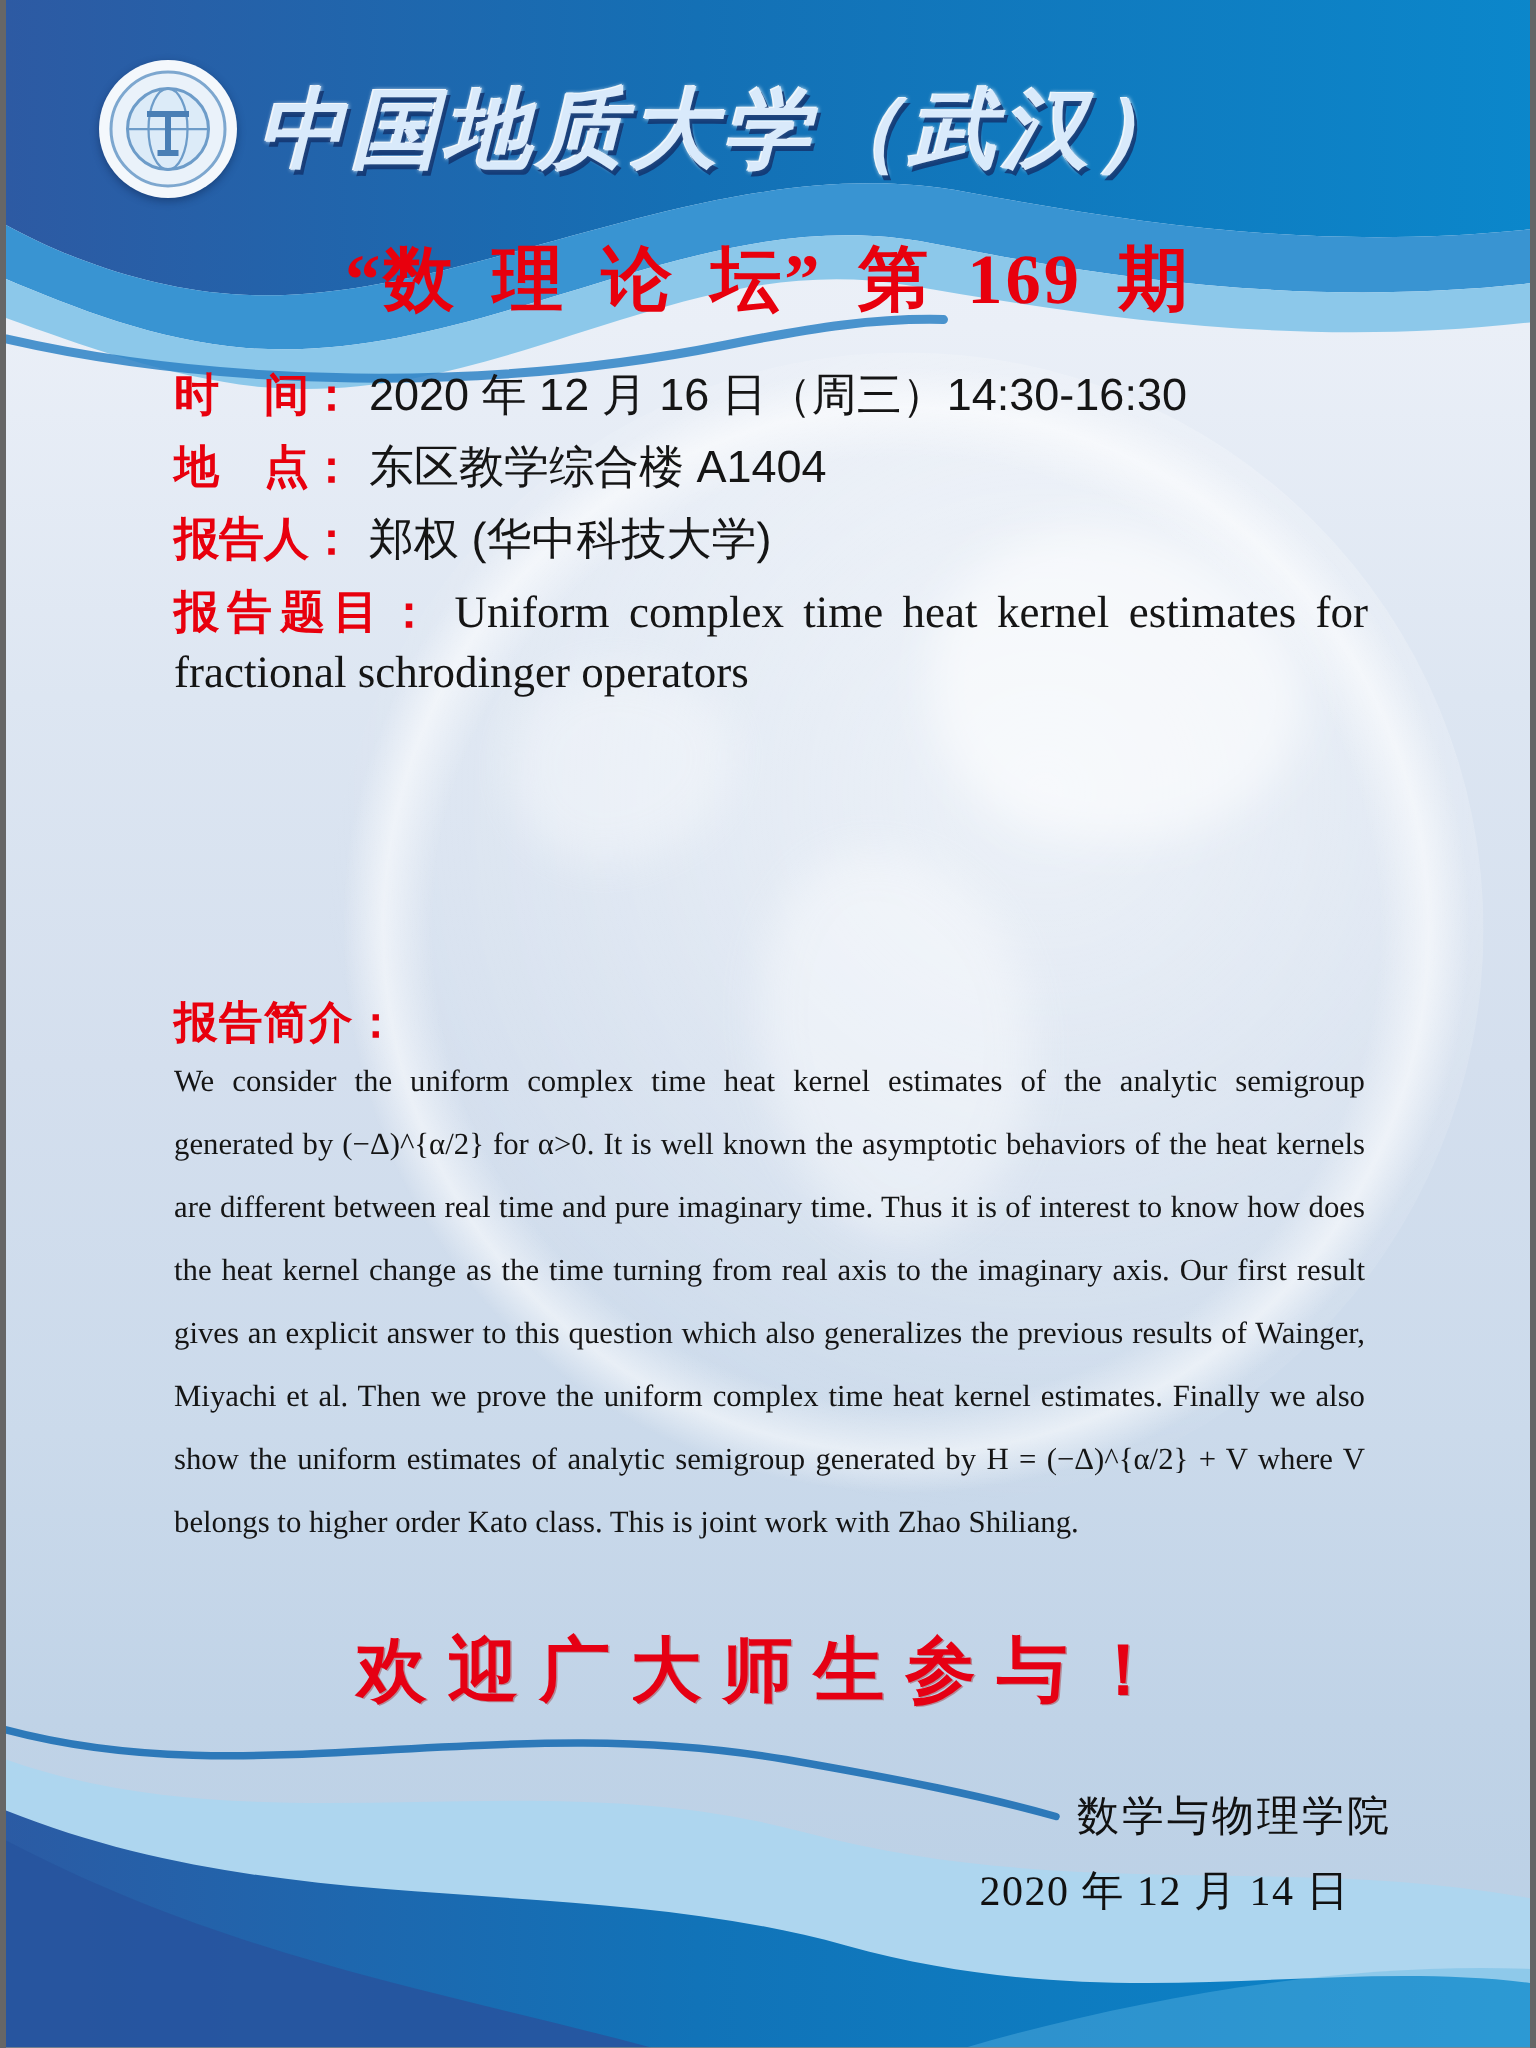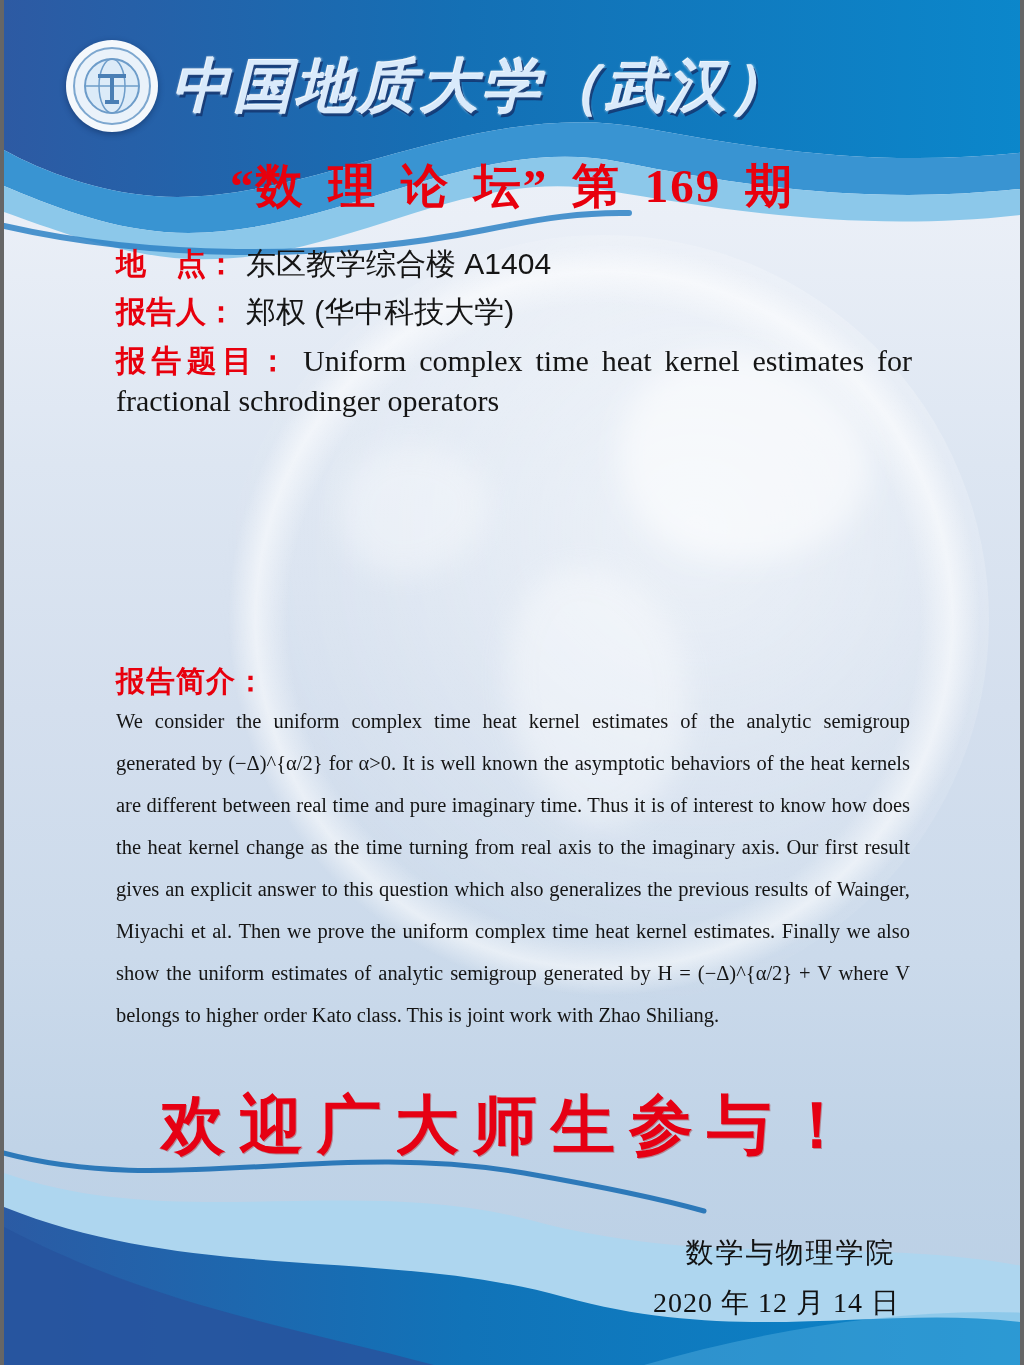--- a/index.html
+++ b/index.html
@@ -60,25 +60,25 @@
   .talk-heading{top:662px;}
   .talk-body{
     position:absolute;left:112px;right:110px;top:700px;z-index:4;
     font-family:"Liberation Serif","DejaVu Serif",serif;
     font-size:20.5px;line-height:42px;color:#151515;text-align:justify;
   }
   
   .welcome{
     position:absolute;left:0;top:1082px;width:100%;z-index:5;text-align:center;
     font-family:"Liberation Serif","DejaVu Serif",serif;font-weight:bold;
-    font-size:64px;color:#e60013;letter-spacing:14px;margin:0;
+    font-size:47px;color:#e60013;letter-spacing:14px;margin:0;
     text-shadow:1px 1px 0 rgba(150,0,0,.35);
   }
   
-  .footer{position:absolute;right:92px;top:1234px;z-index:5;text-align:center;color:#111;}
+  .footer{position:absolute;right:92px;top:1192px;z-index:5;text-align:right;color:#111;}
   .footer .org{font-size:28px;letter-spacing:2px;}
   .footer .date{
     font-family:"Liberation Serif","DejaVu Serif",serif;
     font-size:28px;margin-top:12px;padding-right:28px;letter-spacing:1px;
   }
   
   .footer-svg{position:absolute;left:0;bottom:0;width:1024px;height:250px;z-index:3;}
 </style>
 </head>
 <body>
@@ -114,20 +114,23 @@
       <path d="M26,30 L54,30 M40,30 L40,56 M33,56 L47,56" stroke="#4a7fb5" stroke-width="4" fill="none"></path>
     </svg>
   </div>
 
   <div class="brand">中国地质大学（武汉）</div>
 
   <h1 class="title">“数 理 论 坛” 第 169 期</h1>
 
   <div class="info">
     <div class="info-row">
+      <span class="lab">时　间：</span><span class="val-cn">2020 年 12 月 16 日（周三）14:30-16:30</span>
+    </div>
+    <div class="info-row">
       <span class="lab">地　点：</span><span class="val-cn">东区教学综合楼 A1404</span>
     </div>
     <div class="info-row">
       <span class="lab">报告人：</span><span class="val-cn">郑权 (华中科技大学)</span>
     </div>
     <div class="info-row topic">
       <span class="lab">报告题目：</span><span class="val-en">Uniform complex time heat kernel estimates for fractional schrodinger operators</span>
     </div>
   </div>
 

